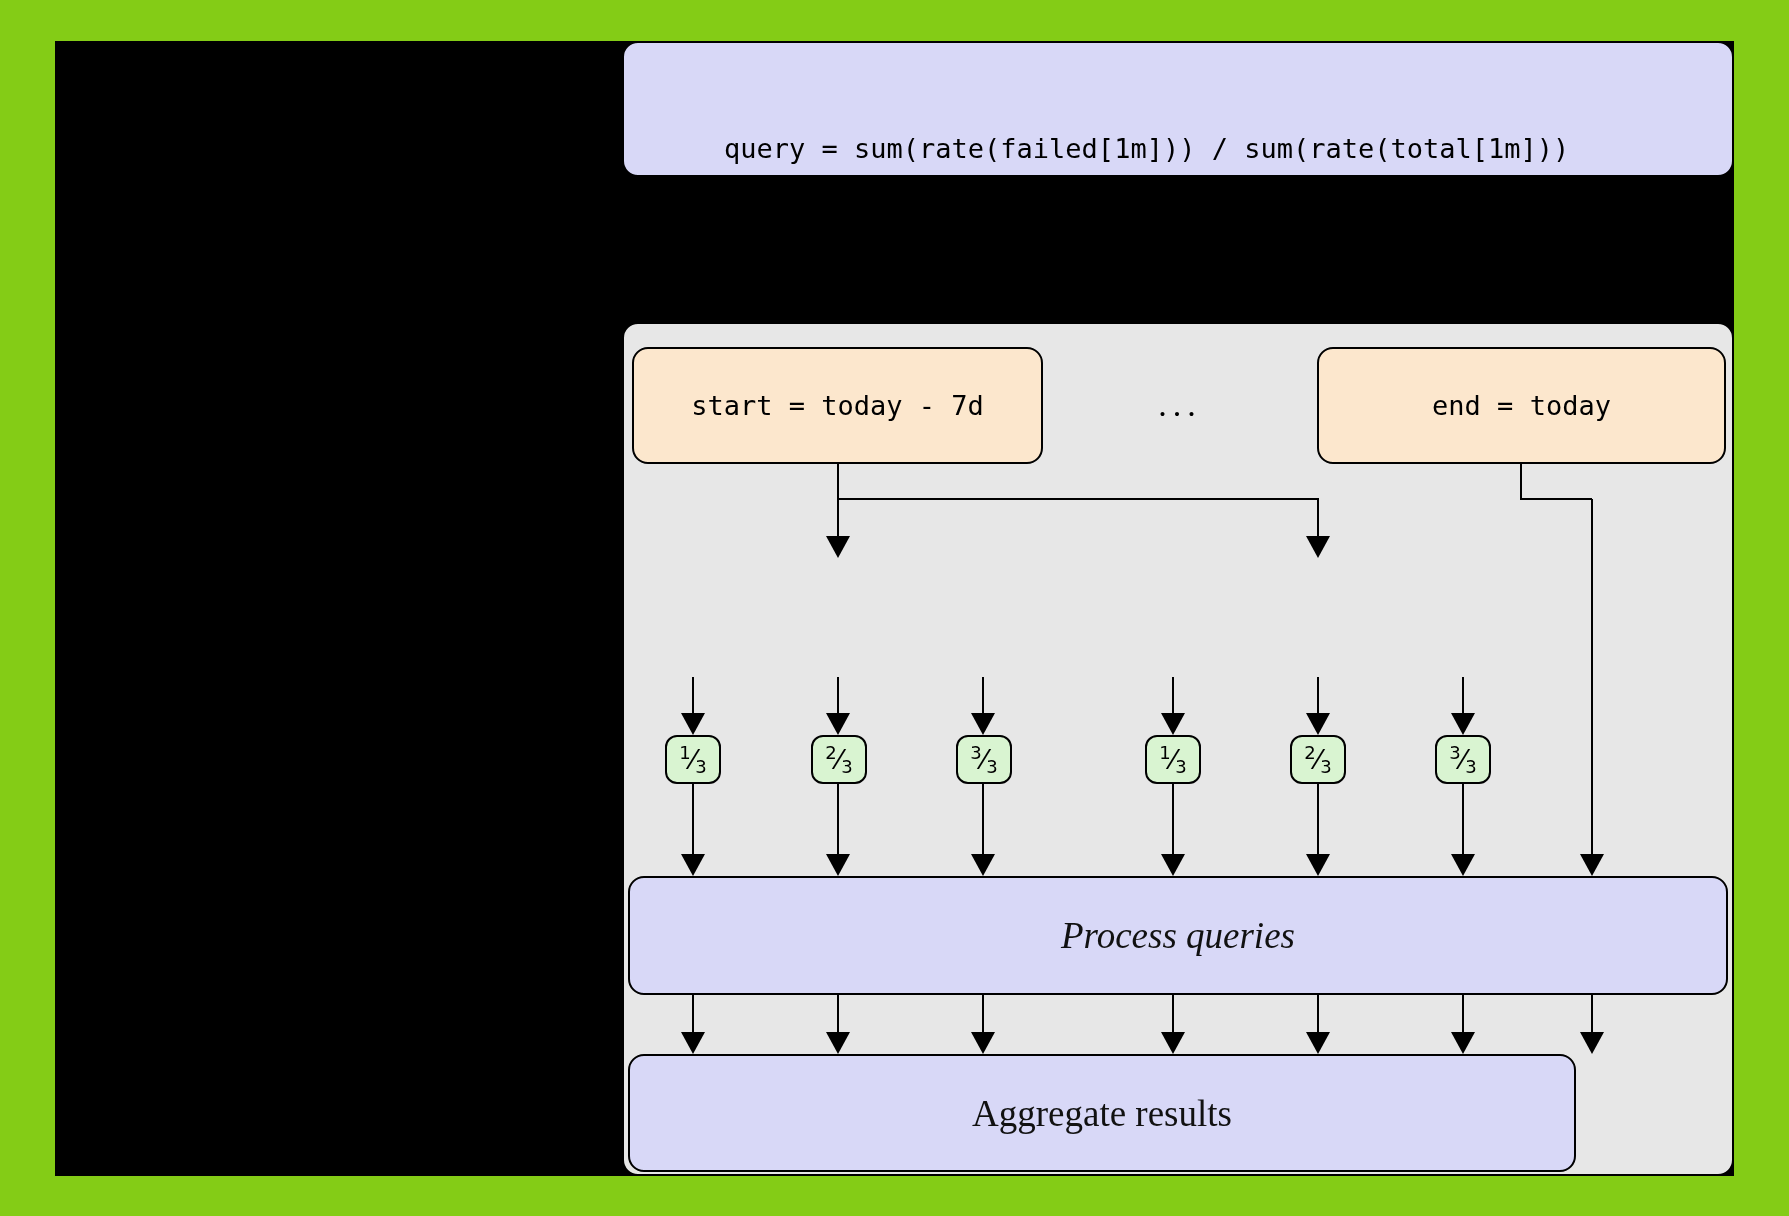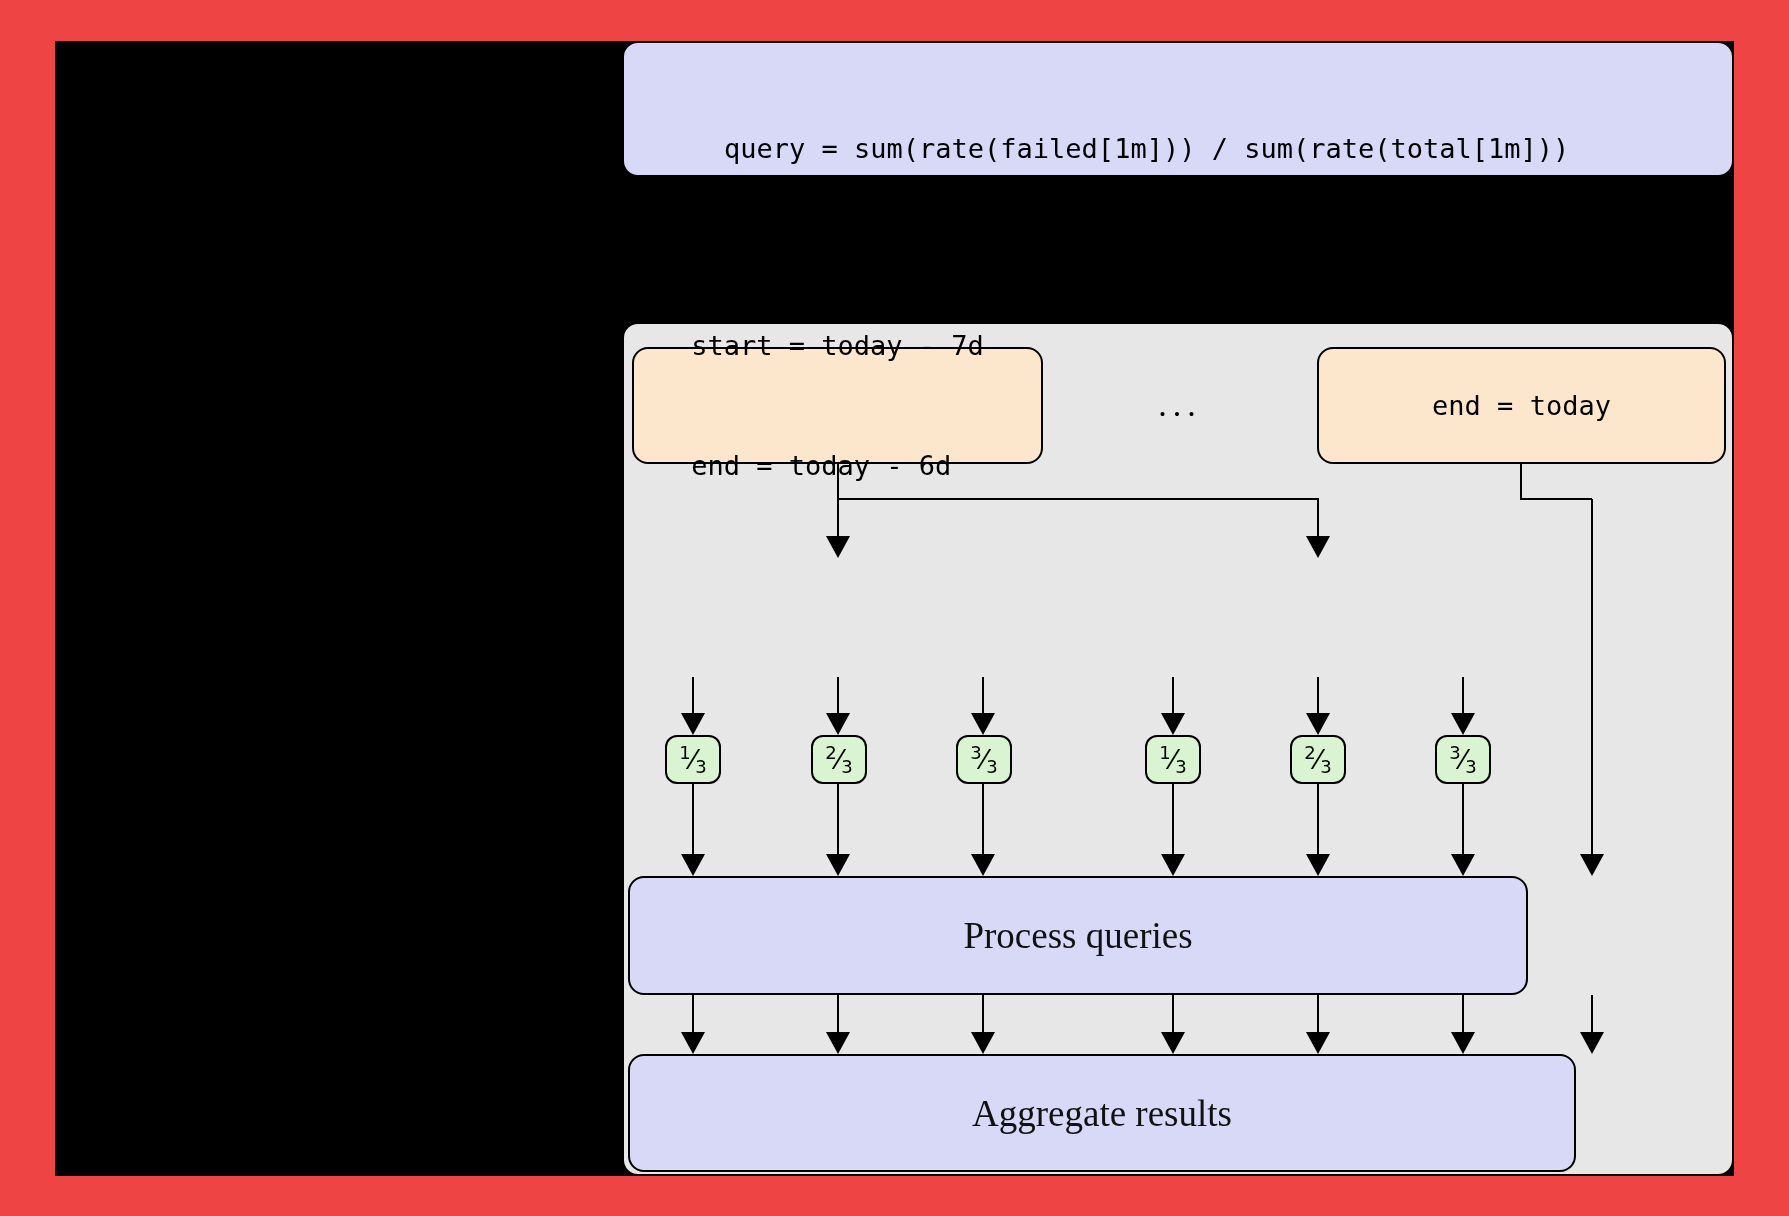--- a/index.html
+++ b/index.html
@@ -1,16 +1,16 @@
 <!DOCTYPE html>
 <html><head>
 <meta charset="utf-8">
 <style>
   html,body{margin:0;padding:0;background:#ffffff;}
-  #stage{position:relative;width:1789px;height:1216px;background:#ef4444;overflow:hidden;
+  #stage{position:relative;width:1789px;height:1216px;background:#84cc16;overflow:hidden;
          font-family:"DejaVu Sans",sans-serif;}
   .redacted{position:absolute;background:#000000;}
   .panel{position:absolute;background:#e7e7e7;border:2px solid #000;border-radius:16px;box-sizing:border-box;}
   .bigbox{position:absolute;border:2.5px solid #000;border-radius:16px;box-sizing:border-box;}
   .lav{background:#d8d8f7;}
   .peach{background:#fce7cd;}
   .greenbox{position:absolute;background:#d9f4d1;border:2px solid #000;border-radius:12px;box-sizing:border-box;
             display:flex;align-items:center;justify-content:center;}
   .mono{font-family:"DejaVu Sans Mono",monospace;font-size:27px;color:#000;}
   .codebox{padding:6px 0 0 100px;line-height:40px;white-space:pre;}
@@ -41,21 +41,20 @@
     <div>query = sum(rate(failed[1m])) / sum(rate(total[1m]))</div>
     <div>start = today - 7d</div>
     <div>end = today</div>
   </div>
 
   <div class="panel" style="left:622px;top:322px;width:1112px;height:854px;"></div>
 
   <div class="bigbox peach splitbox" style="left:632px;top:347px;width:411px;height:117px;">
     <div class="inner mono">
       <div>start = today - 7d</div>
-      <div>end = today - 6d</div>
     </div>
   </div>
 
   <div class="dots">...</div>
 
   <div class="bigbox peach splitbox" style="left:1317px;top:347px;width:409px;height:117px;">
     <div class="inner mono">
       <div>end = today</div>
     </div>
   </div>
@@ -85,21 +84,21 @@
     <span class="fnum">2</span>
       <span class="fsl">⁄</span>
       <span class="fden">3</span>
   </div>
   <div class="greenbox" style="left:1435px;top:735px;width:56px;height:49px;">
     <span class="fnum">3</span>
       <span class="fsl">⁄</span>
       <span class="fden">3</span>
   </div>
 
-  <div class="bigbox lav stagebox" style="left:628px;top:876px;width:900px;height:119px;">
+  <div class="bigbox lav stagebox" style="left:628px;top:876px;width:1100px;height:119px;font-style:italic;">
     <span>Process queries</span>
   </div>
   <div class="bigbox lav stagebox" style="left:628px;top:1054px;width:948px;height:118px;">
     <span>Aggregate results</span>
   </div>
 
   <div class="v" style="left:837px;top:463px;height:76px;"></div>
   <div class="h" style="left:837px;top:498px;width:482px;"></div>
   <div class="v" style="left:1317px;top:499px;height:40px;"></div>
   <div class="ah" style="left:826px;top:536px;"></div>

